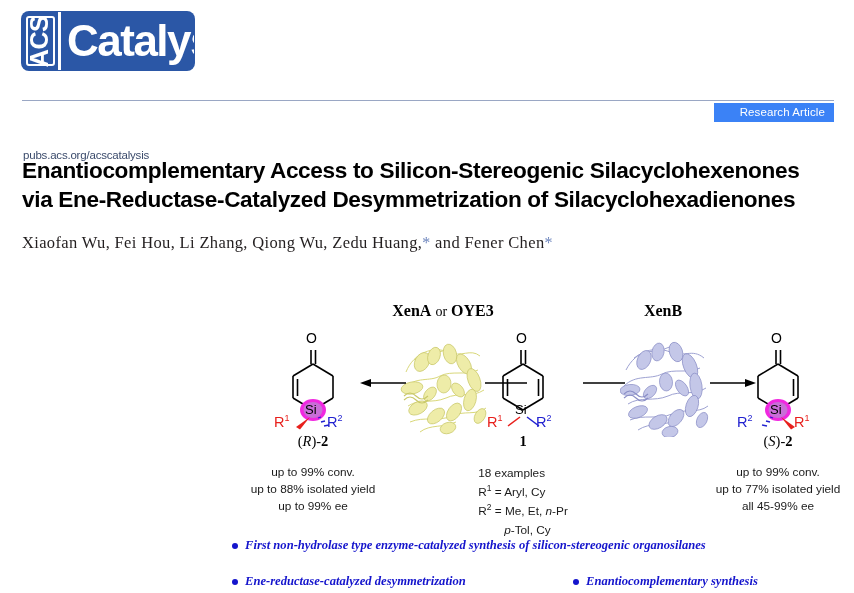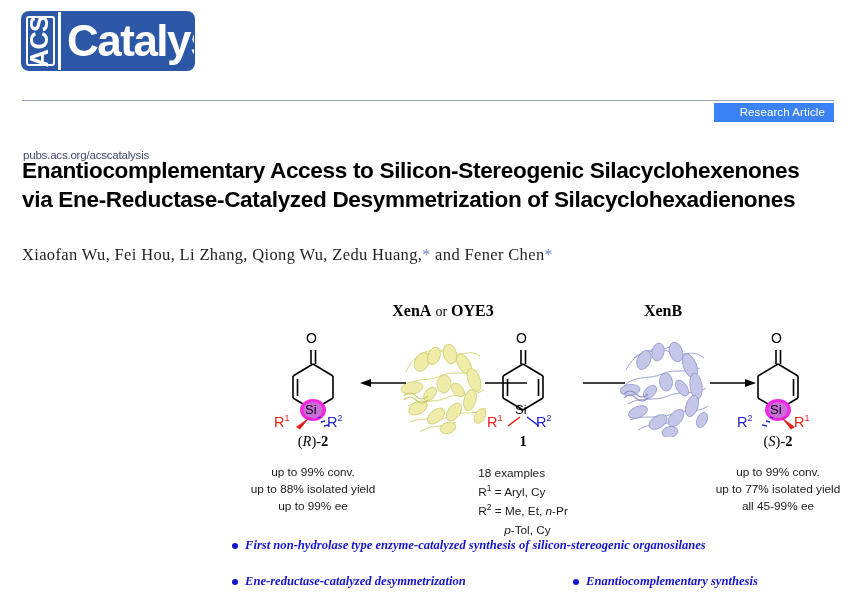--- a/index.html
+++ b/index.html
@@ -110,21 +110,21 @@
     color: #000000;
     line-height: 1.26;
     letter-spacing: -0.35px;
     font-family: "Liberation Sans", sans-serif;
   }
 
   
   #authors {
     position: absolute;
     left: 22px;
-    top: 245px;
+    top: 233px;
     font-size: 16.5px;
     color: #231f20;
     font-family: "Liberation Serif", serif;
     letter-spacing: 0.35px;
     white-space: nowrap;
   }
   #authors .corr-star {
     color: #6d85bd;
     font-size: 16px;
   }

